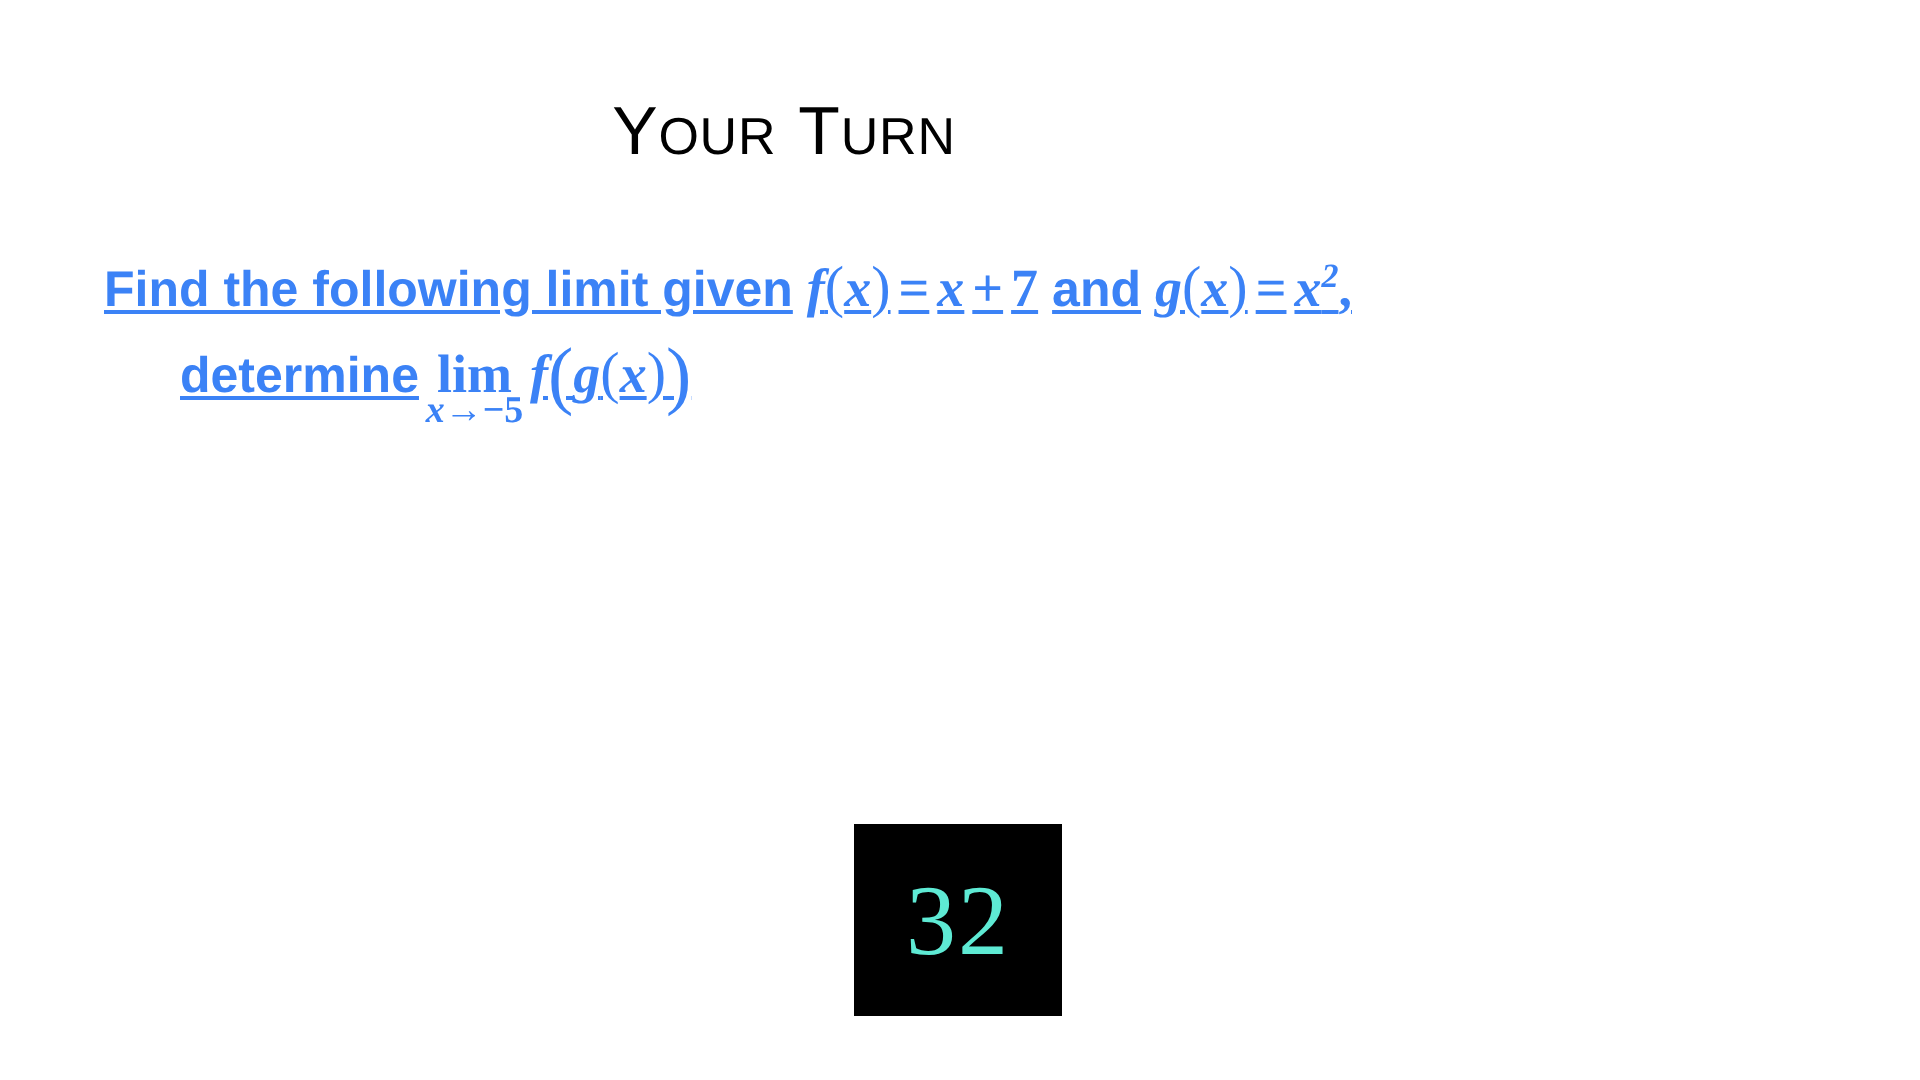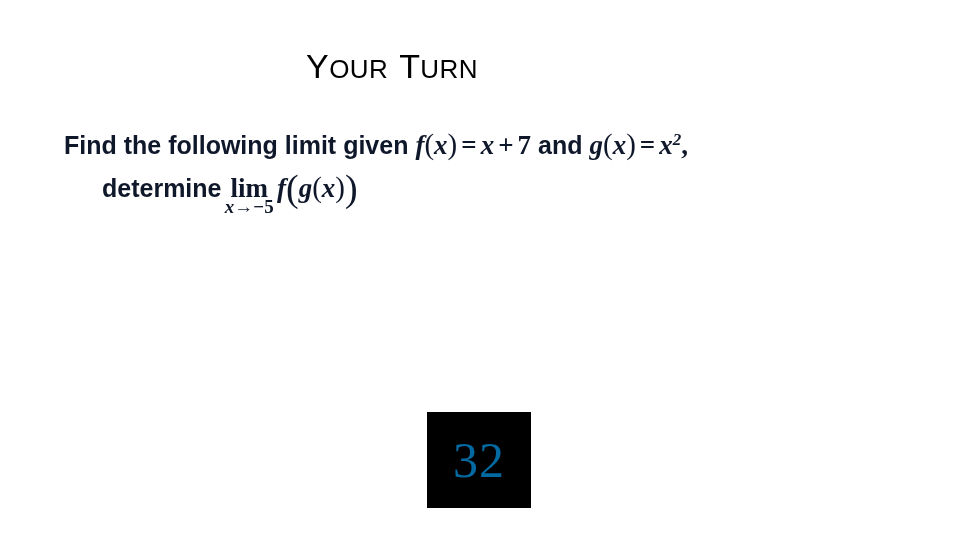--- a/index.html
+++ b/index.html
@@ -47,24 +47,25 @@
     font-size: 26px;
   }
   .title-gap {
     display: inline-block;
     width: 11px;
   }
 
   
   .body-block {
     position: absolute;
-    left: 64px;
+    left: 52px;
     top: 124px;
     width: 780px;
-    color: #0f172a;
+    color: #3b82f6;
+    text-decoration: underline;
   }
   .math-line {
     font-size: 25px;
     line-height: 40px;
     font-weight: bold;
     white-space: nowrap;
   }
   .math-line.line2 {
     padding-left: 38px;
     line-height: 44px;
@@ -158,21 +159,21 @@
     top: 412px;
     width: 104px;
     height: 96px;
     background: #000000;
     display: flex;
     align-items: center;
     justify-content: center;
     overflow: hidden;
   }
   .media-object .media-label {
-    color: #0369a1;
+    color: #5eead4;
     font-family: "Liberation Serif", serif;
     font-weight: 400;
     font-size: 50px;
     line-height: 50px;
     letter-spacing: 1px;
   }
 
   
   .footer {
     position: absolute;

